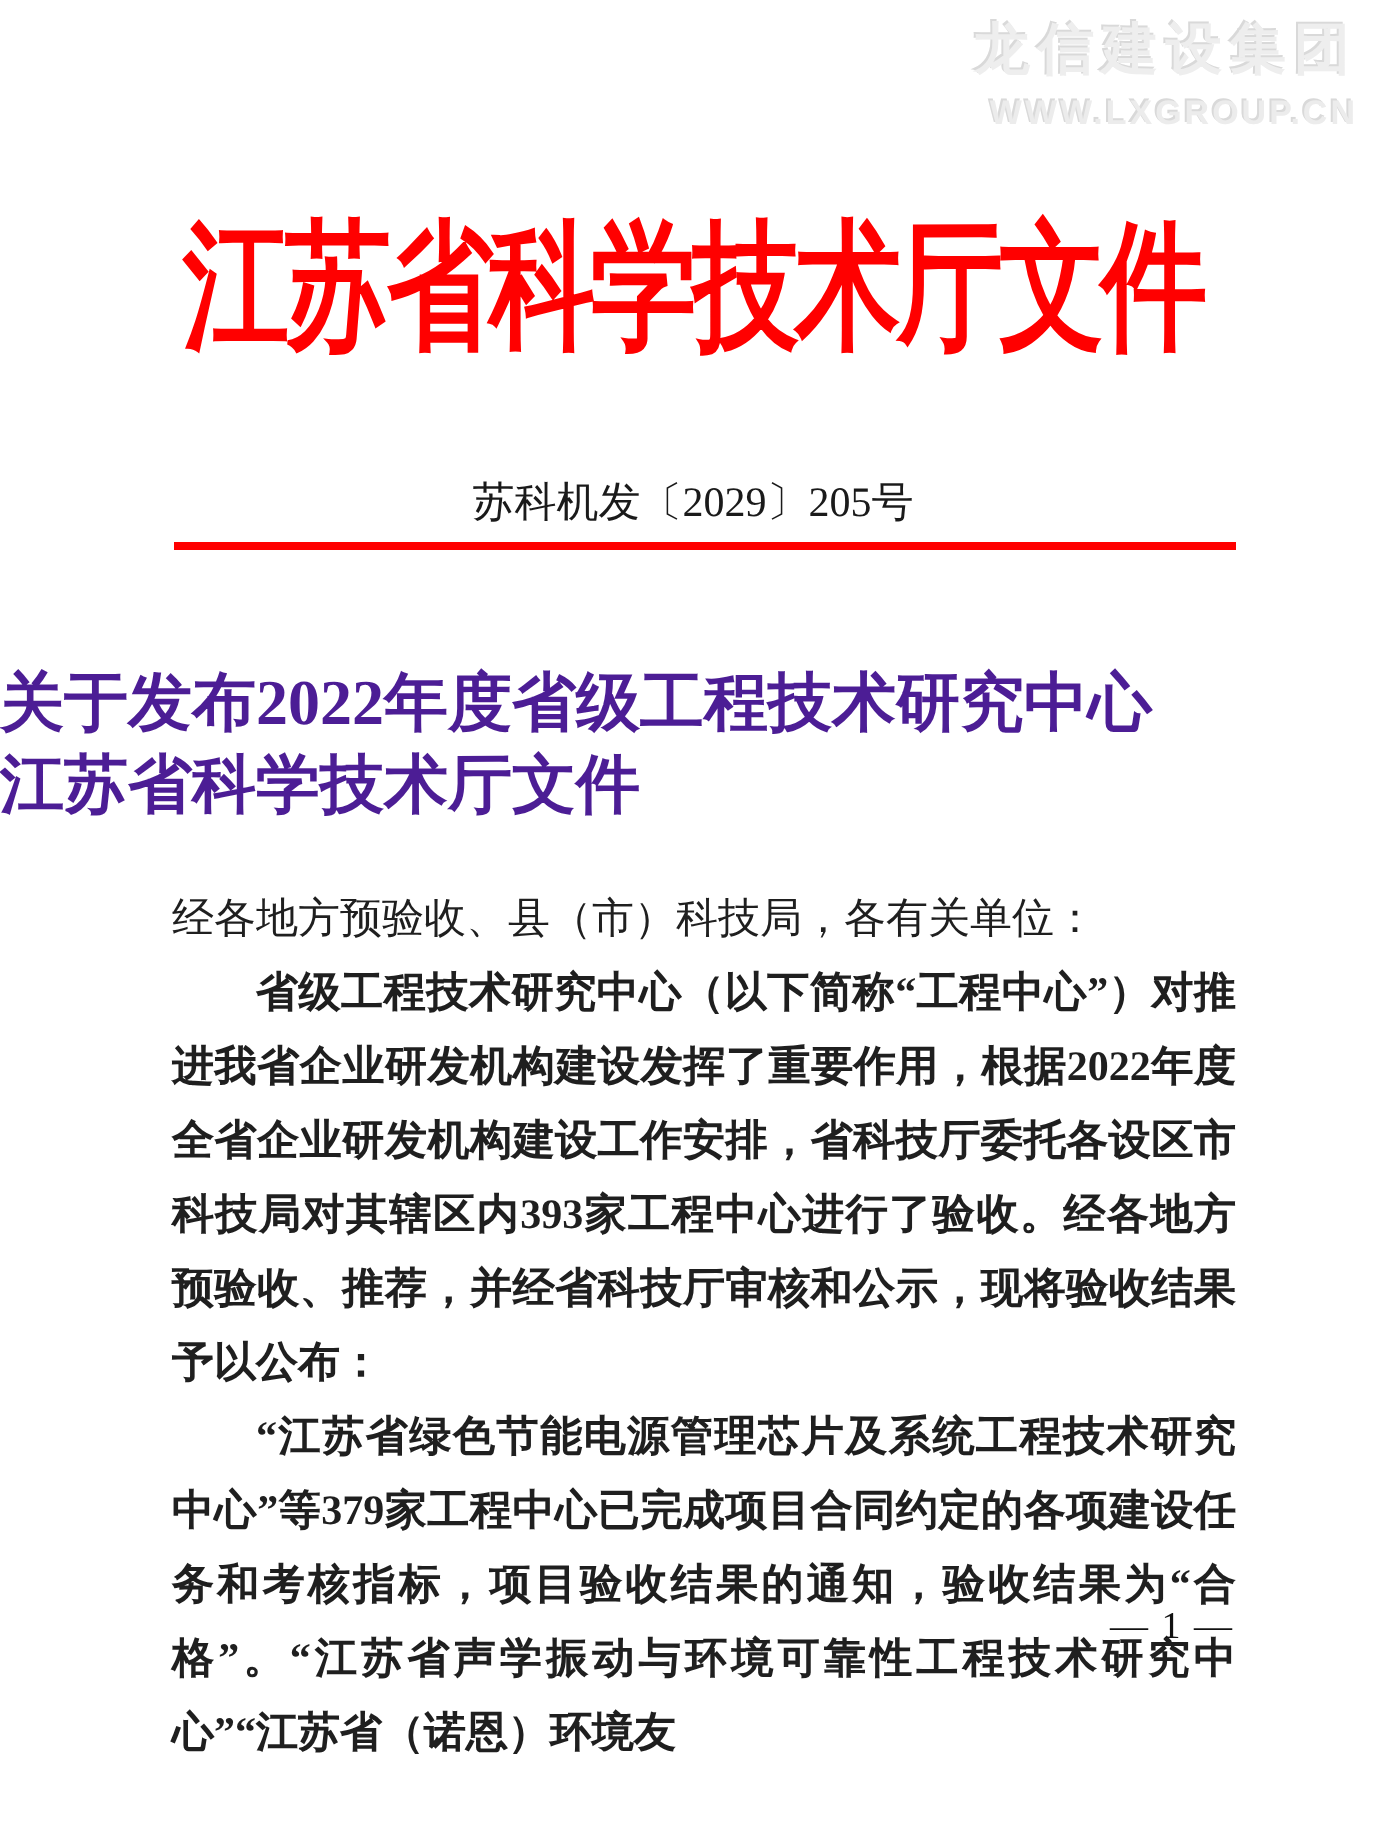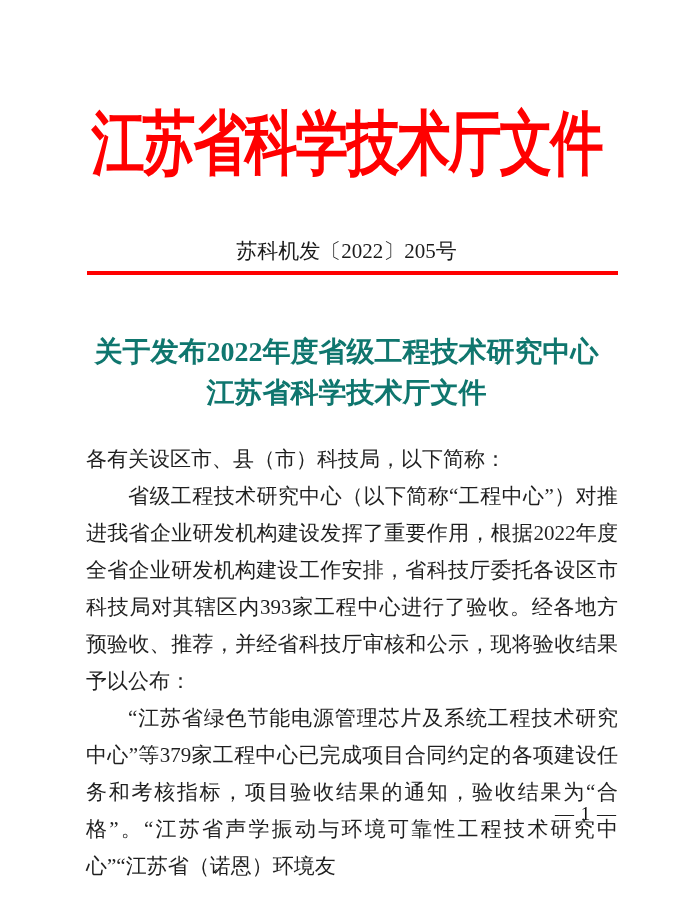--- a/index.html
+++ b/index.html
@@ -74,73 +74,77 @@
     height: 4px;
     background: #ff0000;
   }
 
   
   .doc-title {
     position: absolute;
     top: 331px;
     left: 0;
     width: 100%;
-    text-align: center;
-    font-size: 28px;
+    text-align: left;
+    font-size: 32px;
     font-weight: bold;
     line-height: 41px;
-    color: #0f766e;
+    color: #4c1d95;
   }
   .title-line { display: block; }
 
   
   .body-text {
     position: absolute;
     top: 441px;
     left: 86px;
     width: 532px;
     font-size: 21px;
     line-height: 37px;
     text-align: justify;
     color: #1f1f1f;
   }
   .body-text p {
     margin: 0;
     padding: 0;
   }
-  .para { text-indent: 2em; }
+  .para { text-indent: 2em; font-weight: bold; }
 
   
   .page-number {
     position: absolute;
     top: 803px;
     right: 76px;
     font-size: 19px;
     letter-spacing: 1px;
     color: #111111;
   }
 </style>
 </head>
 <body>
 
 <div class="page">
 
+  <div class="watermark">
+    <div class="wm-company">龙信建设集团</div>
+    <div class="wm-site">WWW.LXGROUP.CN</div>
+  </div>
 
   <div class="red-head">江苏省科学技术厅文件</div>
 
-  <div class="doc-number">苏科机发〔2022〕205号</div>
+  <div class="doc-number">苏科机发〔2029〕205号</div>
 
   <div class="red-line"></div>
 
   <div class="doc-title">
     <span class="title-line">关于发布2022年度省级工程技术研究中心</span>
     <span class="title-line">江苏省科学技术厅文件</span>
   </div>
 
   <div class="body-text">
-    <p class="salutation">各有关设区市、县（市）科技局，以下简称：</p>
+    <p class="salutation">经各地方预验收、县（市）科技局，各有关单位：</p>
     <p class="para">省级工程技术研究中心（以下简称“工程中心”）对推进我省企业研发机构建设发挥了重要作用，根据2022年度全省企业研发机构建设工作安排，省科技厅委托各设区市科技局对其辖区内393家工程中心进行了验收。经各地方预验收、推荐，并经省科技厅审核和公示，现将验收结果予以公布：</p>
     <p class="para">“江苏省绿色节能电源管理芯片及系统工程技术研究中心”等379家工程中心已完成项目合同约定的各项建设任务和考核指标，项目验收结果的通知，验收结果为“合格”。“江苏省声学振动与环境可靠性工程技术研究中心”“江苏省（诺恩）环境友</p>
   </div>
 
   <div class="page-number">— 1 —</div>
 
 </div>
 
 </body></html>

